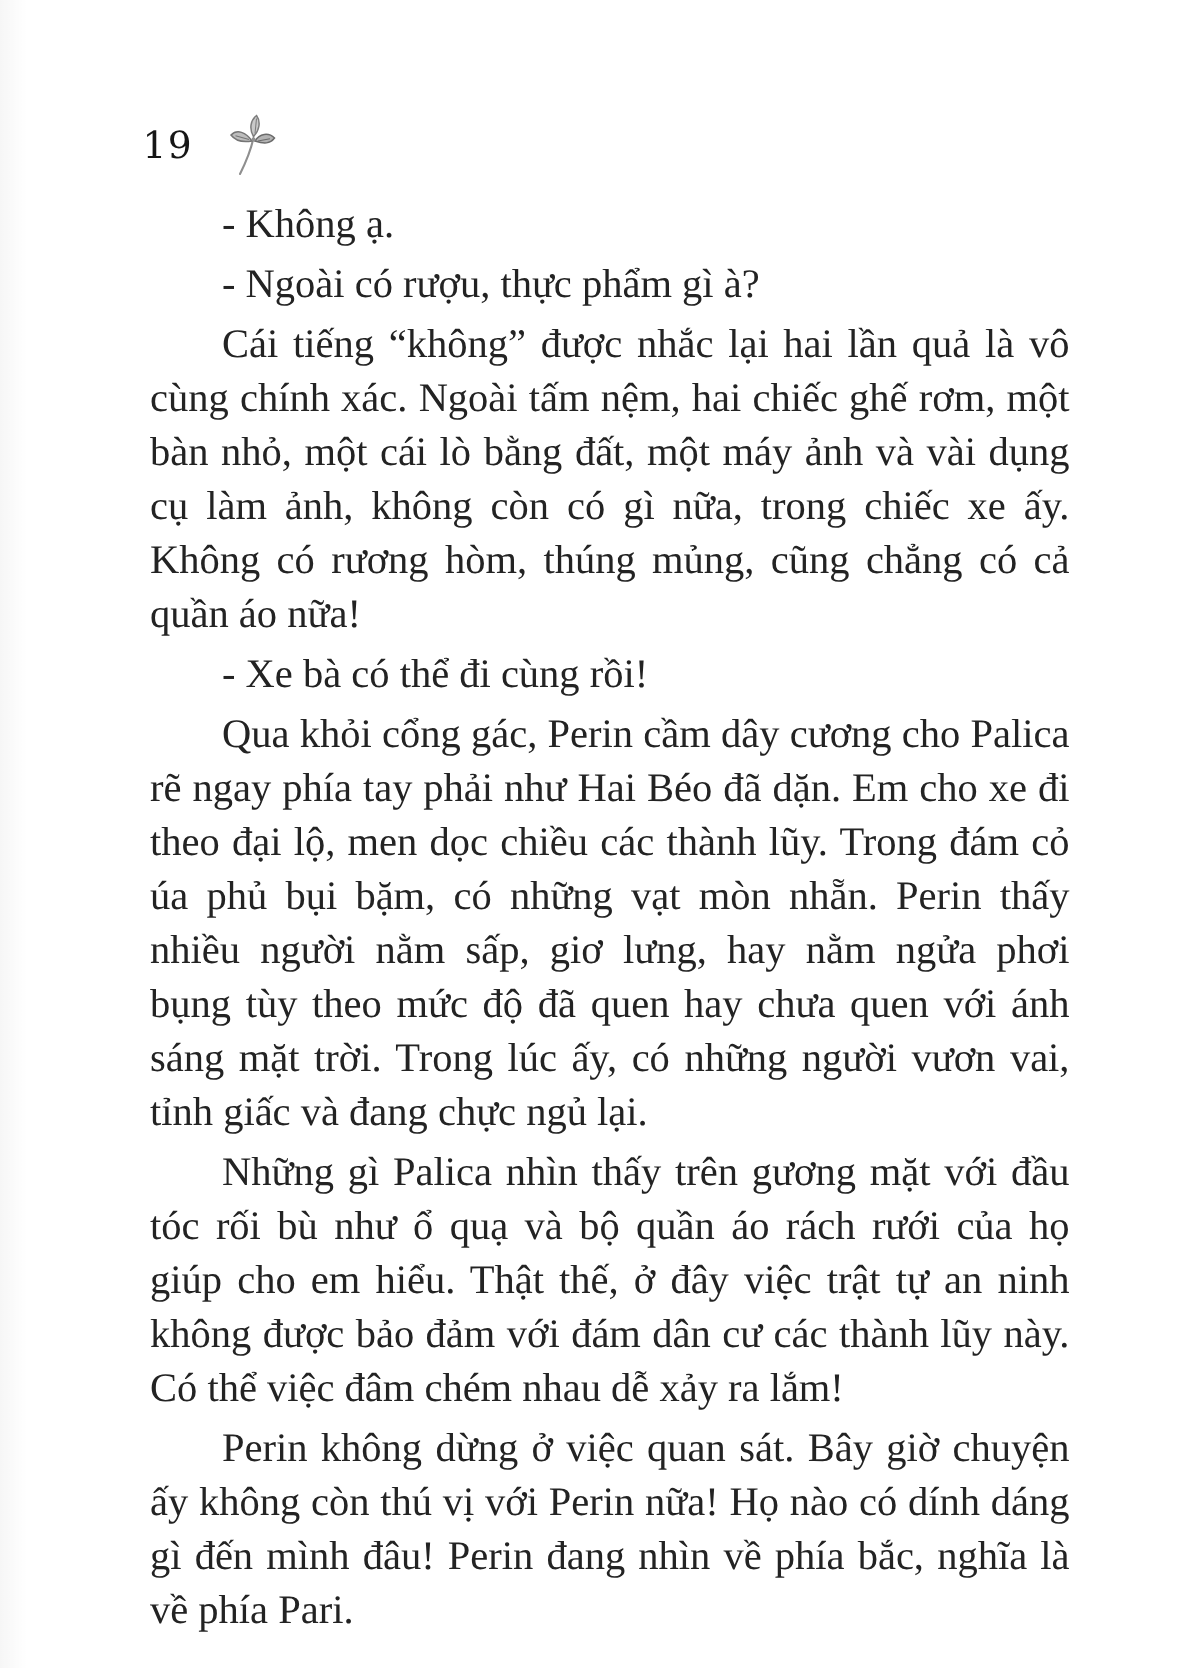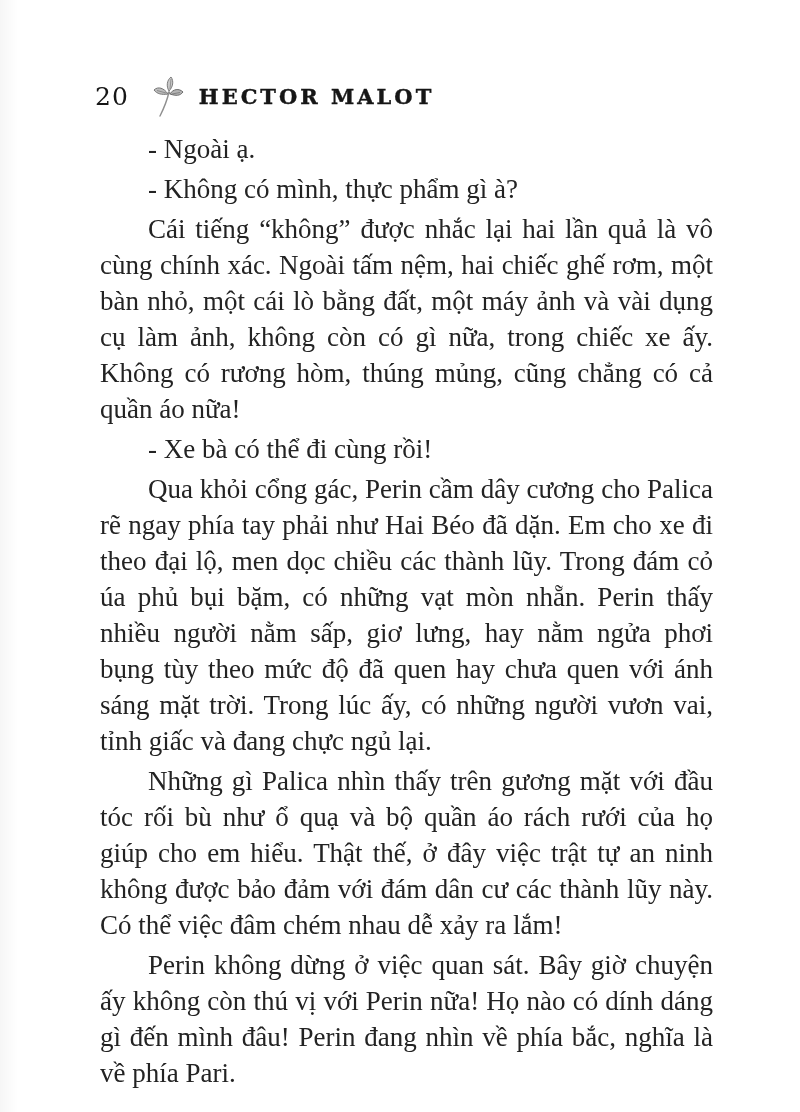--- a/index.html
+++ b/index.html
@@ -68,44 +68,43 @@
     margin-bottom: 4px;
     color: var(--text);
   }
 </style>
 </head>
 <body>
 
 <div class="page">
 
   <header class="page-header">
-    <span class="page-number">20</span>
+    <span class="page-number">19</span>
 
     <svg class="leaf-icon" viewBox="0 0 34 44" aria-hidden="true">
 
       <path d="M9 41 C 13 33, 16 26, 18 17" fill="none" stroke="#8f8f8f" stroke-width="1.4" stroke-linecap="round"></path>
 
       <path d="M18 16 C 15 11, 16 5, 20 2 C 23 6, 22 12, 18 16 Z" fill="#c9c9c9" stroke="#7d7d7d" stroke-width="1"></path>
       <path d="M19 14 L 20 4" stroke="#7d7d7d" stroke-width="0.7" fill="none"></path>
 
       <path d="M17 19 C 11 20, 6 19, 3 15 C 7 11, 13 13, 17 19 Z" fill="#bdbdbd" stroke="#757575" stroke-width="1"></path>
       <path d="M15 18 L 6 15.5" stroke="#757575" stroke-width="0.7" fill="none"></path>
 
       <path d="M19 19 C 25 21, 29 21, 32 17 C 28 13, 22 14, 19 19 Z" fill="#b3b3b3" stroke="#6b6b6b" stroke-width="1"></path>
       <path d="M21 19 L 29 17.5" stroke="#6b6b6b" stroke-width="0.7" fill="none"></path>
 
       <circle cx="18" cy="18" r="1.4" fill="#8f8f8f"></circle>
     </svg>
 
-    <span class="header-title">HECTOR MALOT</span>
   </header>
 
   <main class="page-body">
-    <p>- Ngoài ạ.</p>
-    <p>- Không có mình, thực phẩm gì à?</p>
+    <p>- Không ạ.</p>
+    <p>- Ngoài có rượu, thực phẩm gì à?</p>
     <p>Cái tiếng “không” được nhắc lại hai lần quả là vô cùng chính xác. Ngoài tấm nệm, hai chiếc ghế rơm, một bàn nhỏ, một cái lò bằng đất, một máy ảnh và vài dụng cụ làm ảnh, không còn có gì nữa, trong chiếc xe ấy. Không có rương hòm, thúng mủng, cũng chẳng có cả quần áo nữa!</p>
     <p>- Xe bà có thể đi cùng rồi!</p>
     <p>Qua khỏi cổng gác, Perin cầm dây cương cho Palica rẽ ngay phía tay phải như Hai Béo đã dặn. Em cho xe đi theo đại lộ, men dọc chiều các thành lũy. Trong đám cỏ úa phủ bụi bặm, có những vạt mòn nhẵn. Perin thấy nhiều người nằm sấp, giơ lưng, hay nằm ngửa phơi bụng tùy theo mức độ đã quen hay chưa quen với ánh sáng mặt trời. Trong lúc ấy, có những người vươn vai, tỉnh giấc và đang chực ngủ lại.</p>
     <p>Những gì Palica nhìn thấy trên gương mặt với đầu tóc rối bù như ổ quạ và bộ quần áo rách rưới của họ giúp cho em hiểu. Thật thế, ở đây việc trật tự an ninh không được bảo đảm với đám dân cư các thành lũy này. Có thể việc đâm chém nhau dễ xảy ra lắm!</p>
     <p>Perin không dừng ở việc quan sát. Bây giờ chuyện ấy không còn thú vị với Perin nữa! Họ nào có dính dáng gì đến mình đâu! Perin đang nhìn về phía bắc, nghĩa là về phía Pari.</p>
   </main>
 
 </div>
 
 </body></html>

